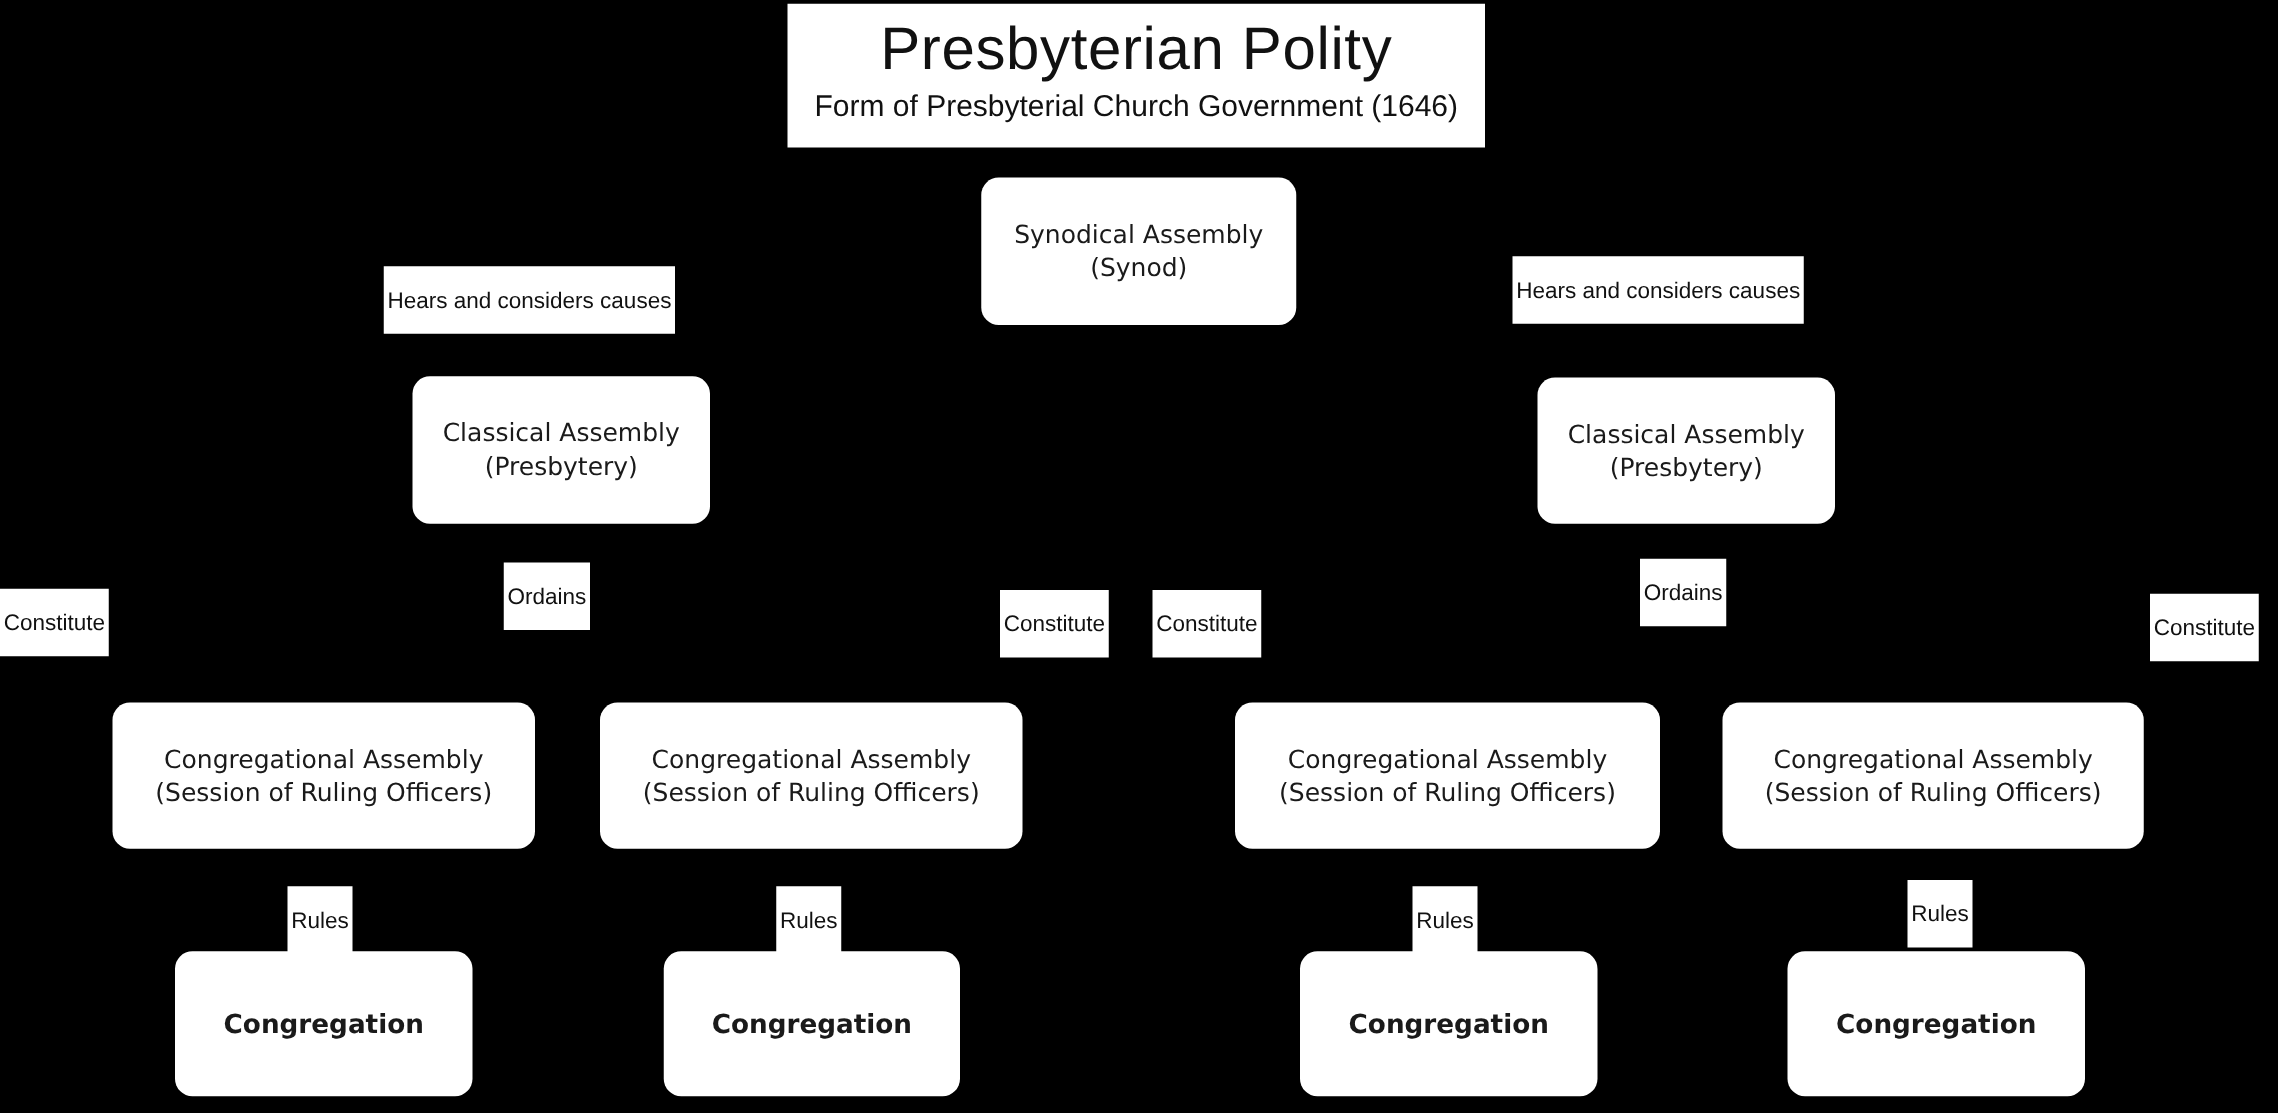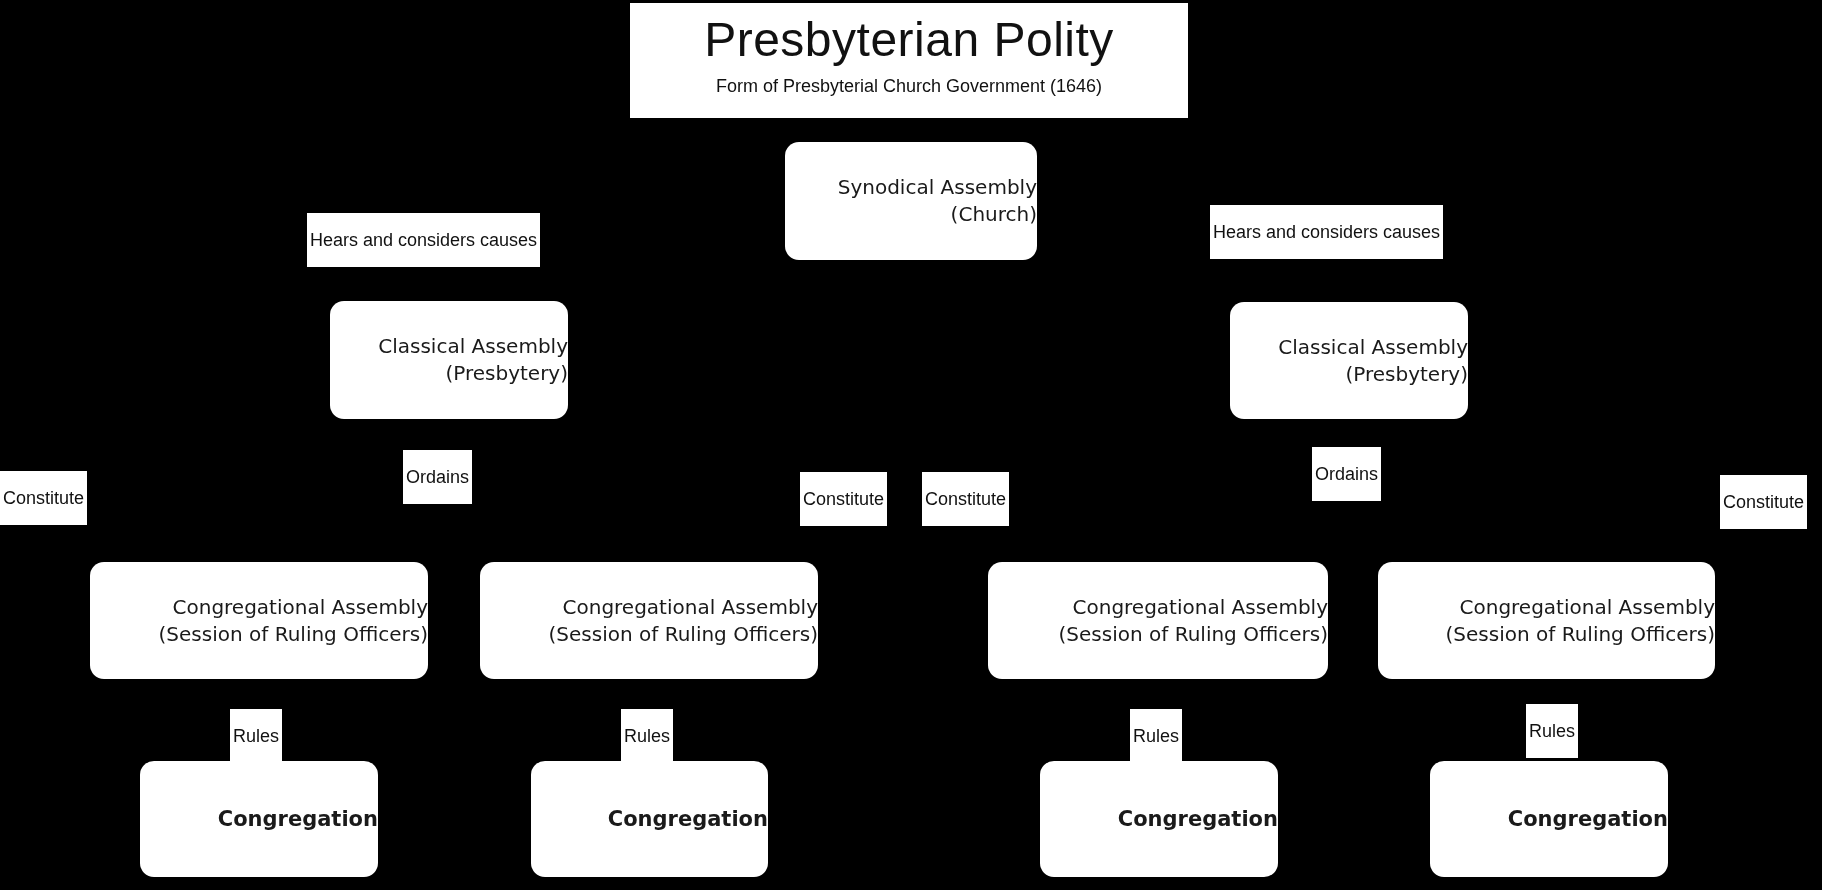--- a/index.html
+++ b/index.html
@@ -25,33 +25,33 @@
     text-align: center;
     font-family: "Liberation Sans", sans-serif;
   }
   .title-card .heading {
     font-size: 48px;
     line-height: 58px;
     margin-top: 8px;
     letter-spacing: 0.5px;
   }
   .title-card .subtitle {
-    font-size: 18px;
+    font-size: 24px;
     line-height: 26px;
     margin-top: 4px;
   }
   
   .node {
     position: absolute;
     background: #ffffff;
     color: #1a1a1a;
     border-radius: 14px;
     display: flex;
     flex-direction: column;
-    align-items: flex-end;
+    align-items: center;
     justify-content: center;
     text-align: center;
     font-size: 20px;
     line-height: 27px;
     font-family: "DejaVu Sans", sans-serif;
   }
   .node.single {
     font-size: 21px;
     font-weight: bold;
   }
@@ -97,21 +97,21 @@
 
 <div id="stage">
 
   <div class="title-card">
     <div class="heading">Presbyterian Polity</div>
     <div class="subtitle">Form of Presbyterial Church Government (1646)</div>
   </div>
 
   <div class="node" id="node-synod">
     <div>Synodical Assembly</div>
-    <div>(Church)</div>
+    <div>(Synod)</div>
   </div>
 
   <div class="elabel" id="elabel-hears-left">Hears and considers causes</div>
   <div class="elabel" id="elabel-hears-right">Hears and considers causes</div>
 
   <div class="node" id="node-classical-left">
     <div>Classical Assembly</div>
     <div>(Presbytery)</div>
   </div>
   <div class="node" id="node-classical-right">

